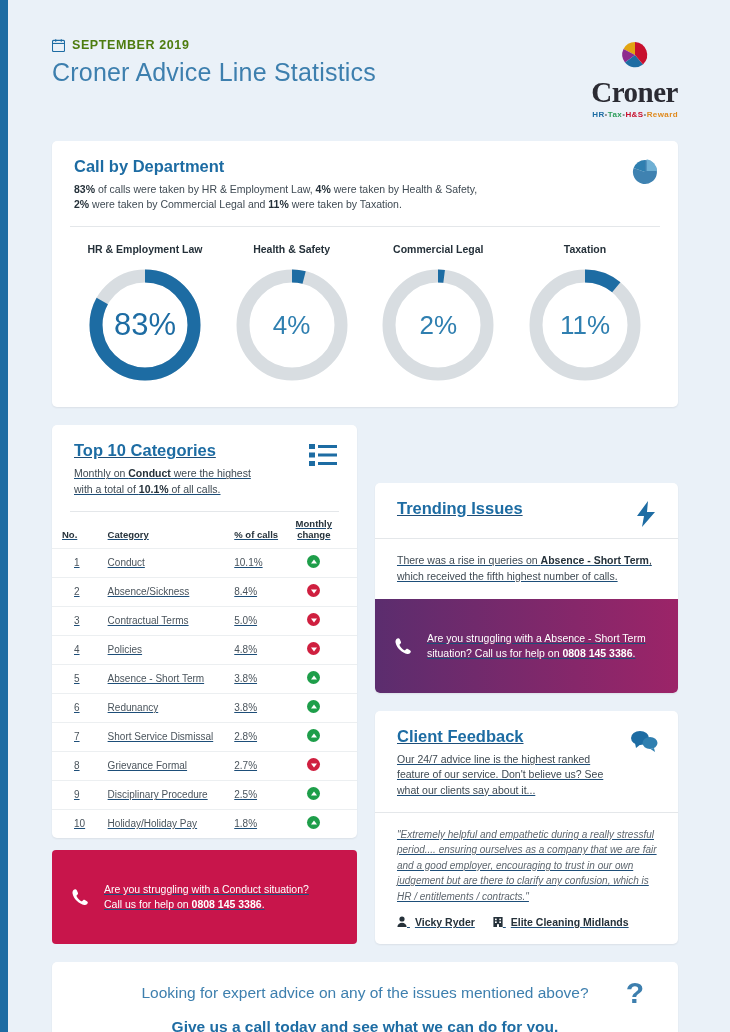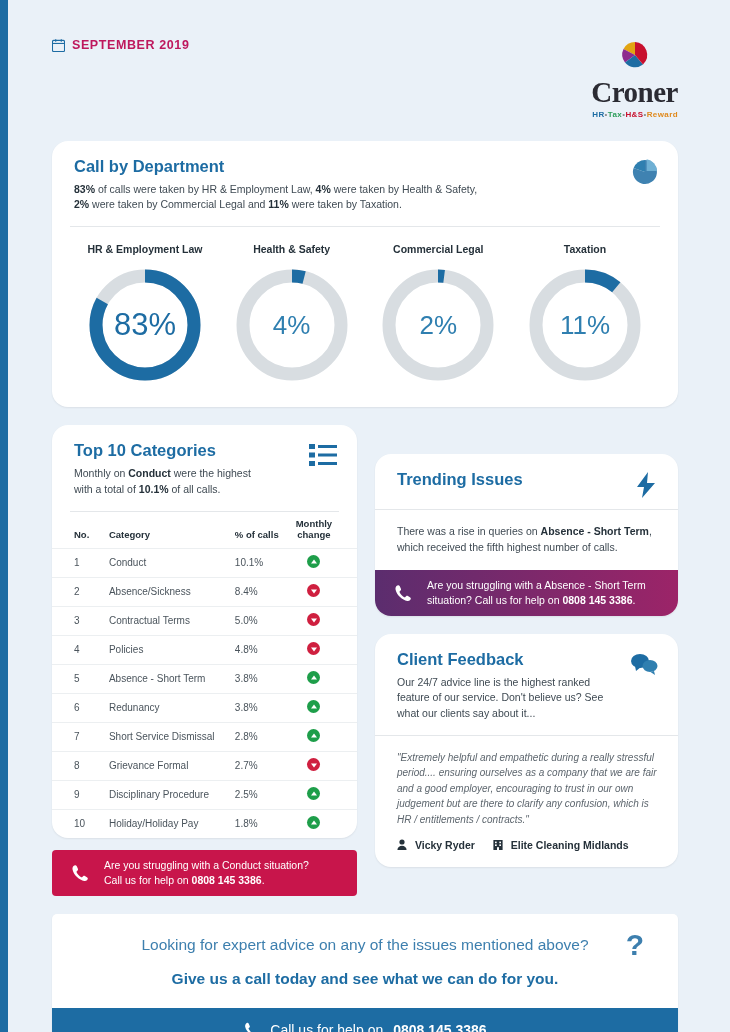--- a/index.html
+++ b/index.html
@@ -36,21 +36,21 @@
   .date-row {
     display: flex;
     align-items: center;
     gap: 7px;
     margin-bottom: 4px;
   }
   .date-text {
     font-size: 12.5px;
     font-weight: bold;
     letter-spacing: 0.6px;
-    color: #be185d;
+    color: #4d7c0f;
   }
   .cal-icon svg { display: block; }
   .main-title {
     font-size: 25px;
     font-weight: normal;
     color: #3d7fae;
     letter-spacing: 0.2px;
     margin-top: 6px;
   }
   .logo {
@@ -83,21 +83,21 @@
   }
   .logo-sub .hr { color: #1d6ca3; font-weight: bold; }
   .logo-sub .tax { color: #2e9e5b; font-weight: bold; }
   .logo-sub .hs { color: #c8102e; font-weight: bold; text-align: center; }
   .logo-sub .rw { color: #e08a1e; font-weight: bold; }
   .logo-sub .dot { color: #8a8a8a; }
 
   
   .card {
     background: #fff;
-    border-radius: 16px;
+    border-radius: 5px;
     box-shadow: 0 1px 2px rgba(0,0,0,0.07);
     overflow: hidden;
   }
   .card-head {
     padding: 16px 20px 14px 22px;
     position: relative;
   }
   .card-title {
     font-size: 16.5px;
     font-weight: bold;
@@ -149,21 +149,22 @@
     color: #2f7fb0;
     font-weight: normal;
   }
   .donut-val.big { font-size: 31px; color: #1d6ca3; }
 
   
   .cols {
     display: flex;
     gap: 18px;
     margin-bottom: 18px;
-    align-items: center;
+    align-items: flex-end;
+    text-decoration: underline;
   }
   .col-left { width: 310px; }
   .col-right { width: 308px; }
 
   
   .tbl {
     width: 100%;
     border-collapse: collapse;
     font-size: 10px;
     color: #4a545c;
@@ -177,21 +178,21 @@
     vertical-align: bottom;
   }
   .tbl td {
     padding: 6.5px 4px;
     border-top: 1px solid #eceff1;
   }
   .tbl .c-no { width: 34px; padding-left: 22px; }
   .tbl .c-cat { width: 140px; }
   .tbl .c-pct { width: 60px; }
   .tbl .c-chg { width: 52px; text-align: center; padding-right: 20px;}
-  .tbl th.c-no { padding-left: 22px; }
+  .tbl th.c-no { padding-left: 10px; }
   .arrow-up, .arrow-dn {
     display: inline-block;
     width: 13px; height: 13px;
     border-radius: 50%;
     position: relative;
   }
   .arrow-up { background: #1e9e4a; }
   .arrow-dn { background: #cf1f3f; }
   .arrow-up::after, .arrow-dn::after {
     content: "";
@@ -208,21 +209,21 @@
   .arrow-dn::after {
     border-top: 4.2px solid #fff;
     transform: translate(-50%, -40%);
   }
 
   
   .cta {
     display: flex;
     align-items: center;
     gap: 14px;
-    padding: 8px 18px;
+    padding: 32px 18px;
     color: #fff;
     font-size: 10.5px;
     line-height: 1.45;
     border-radius: 4px;
   }
   .cta.crimson { background: #c8154b; margin-top: 12px; }
   .cta.purple { background: linear-gradient(90deg,#5b2d6e,#9c2468); }
   .cta b { font-weight: bold; }
   .phone-ico svg { display:block; }
 
@@ -309,20 +310,21 @@
           <span class="cal-icon">
             <svg width="13" height="13" viewBox="0 0 14 14">
               <rect x="0.5" y="1.5" width="13" height="12" rx="1.5" fill="none" stroke="#1d6ca3" stroke-width="1.2"></rect>
               <line x1="0.5" y1="4.8" x2="13.5" y2="4.8" stroke="#1d6ca3" stroke-width="1.2"></line>
               <line x1="4" y1="0.4" x2="4" y2="3" stroke="#1d6ca3" stroke-width="1.2"></line>
               <line x1="10" y1="0.4" x2="10" y2="3" stroke="#1d6ca3" stroke-width="1.2"></line>
             </svg>
           </span>
           <span class="date-text">SEPTEMBER 2019</span>
         </div>
+        <div class="main-title">Croner Advice Line Statistics</div>
       </div>
       <div class="logo">
         <div class="logo-row">
           <span class="logo-mark">
             <svg width="30" height="30" viewBox="0 0 30 30">
               <path d="M15 15 L15 2 A13 13 0 0 0 3.5 9 Z" fill="#e2a512"></path>
               <path d="M15 15 L3.5 9 A13 13 0 0 0 5 22.5 Z" fill="#8e2b8e"></path>
               <path d="M15 15 L5 22.5 A13 13 0 0 0 23 24.5 Z" fill="#1d6ca3"></path>
               <path d="M15 15 L23 24.5 A13 13 0 0 0 15 2 Z" fill="#c8102e"></path>
             </svg>

